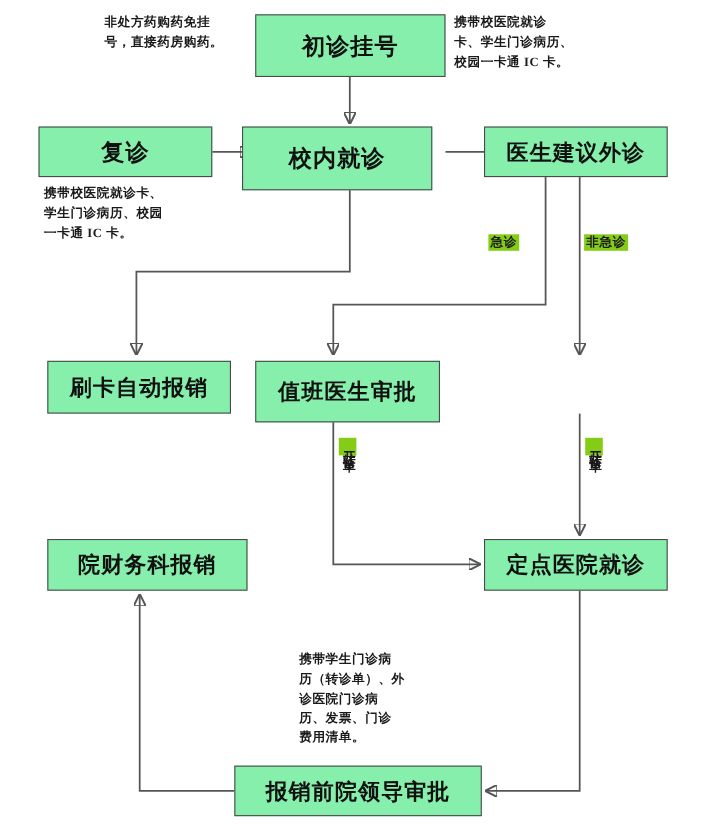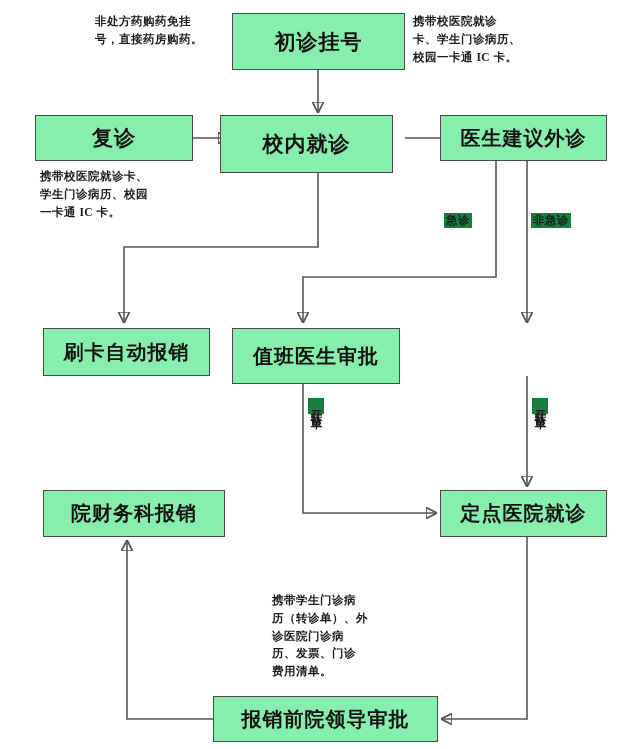--- a/index.html
+++ b/index.html
@@ -41,21 +41,21 @@
     z-index: 4;
   }
   .edge-label {
     position: absolute;
     color: #1a1a1a;
     font-size: 11.5px;
     font-family: "Liberation Serif", "DejaVu Serif", serif;
     font-weight: 700;
     letter-spacing: 0.5px;
     z-index: 4;
-    background: #15803d;
+    background: #84cc16;
     padding: 0 2px;
   }
   .edge-label.vertical {
     writing-mode: vertical-rl;
     text-orientation: upright;
     line-height: 1.35;
     letter-spacing: 3px;
     padding: 2px 0;
   }
   svg.wires {

